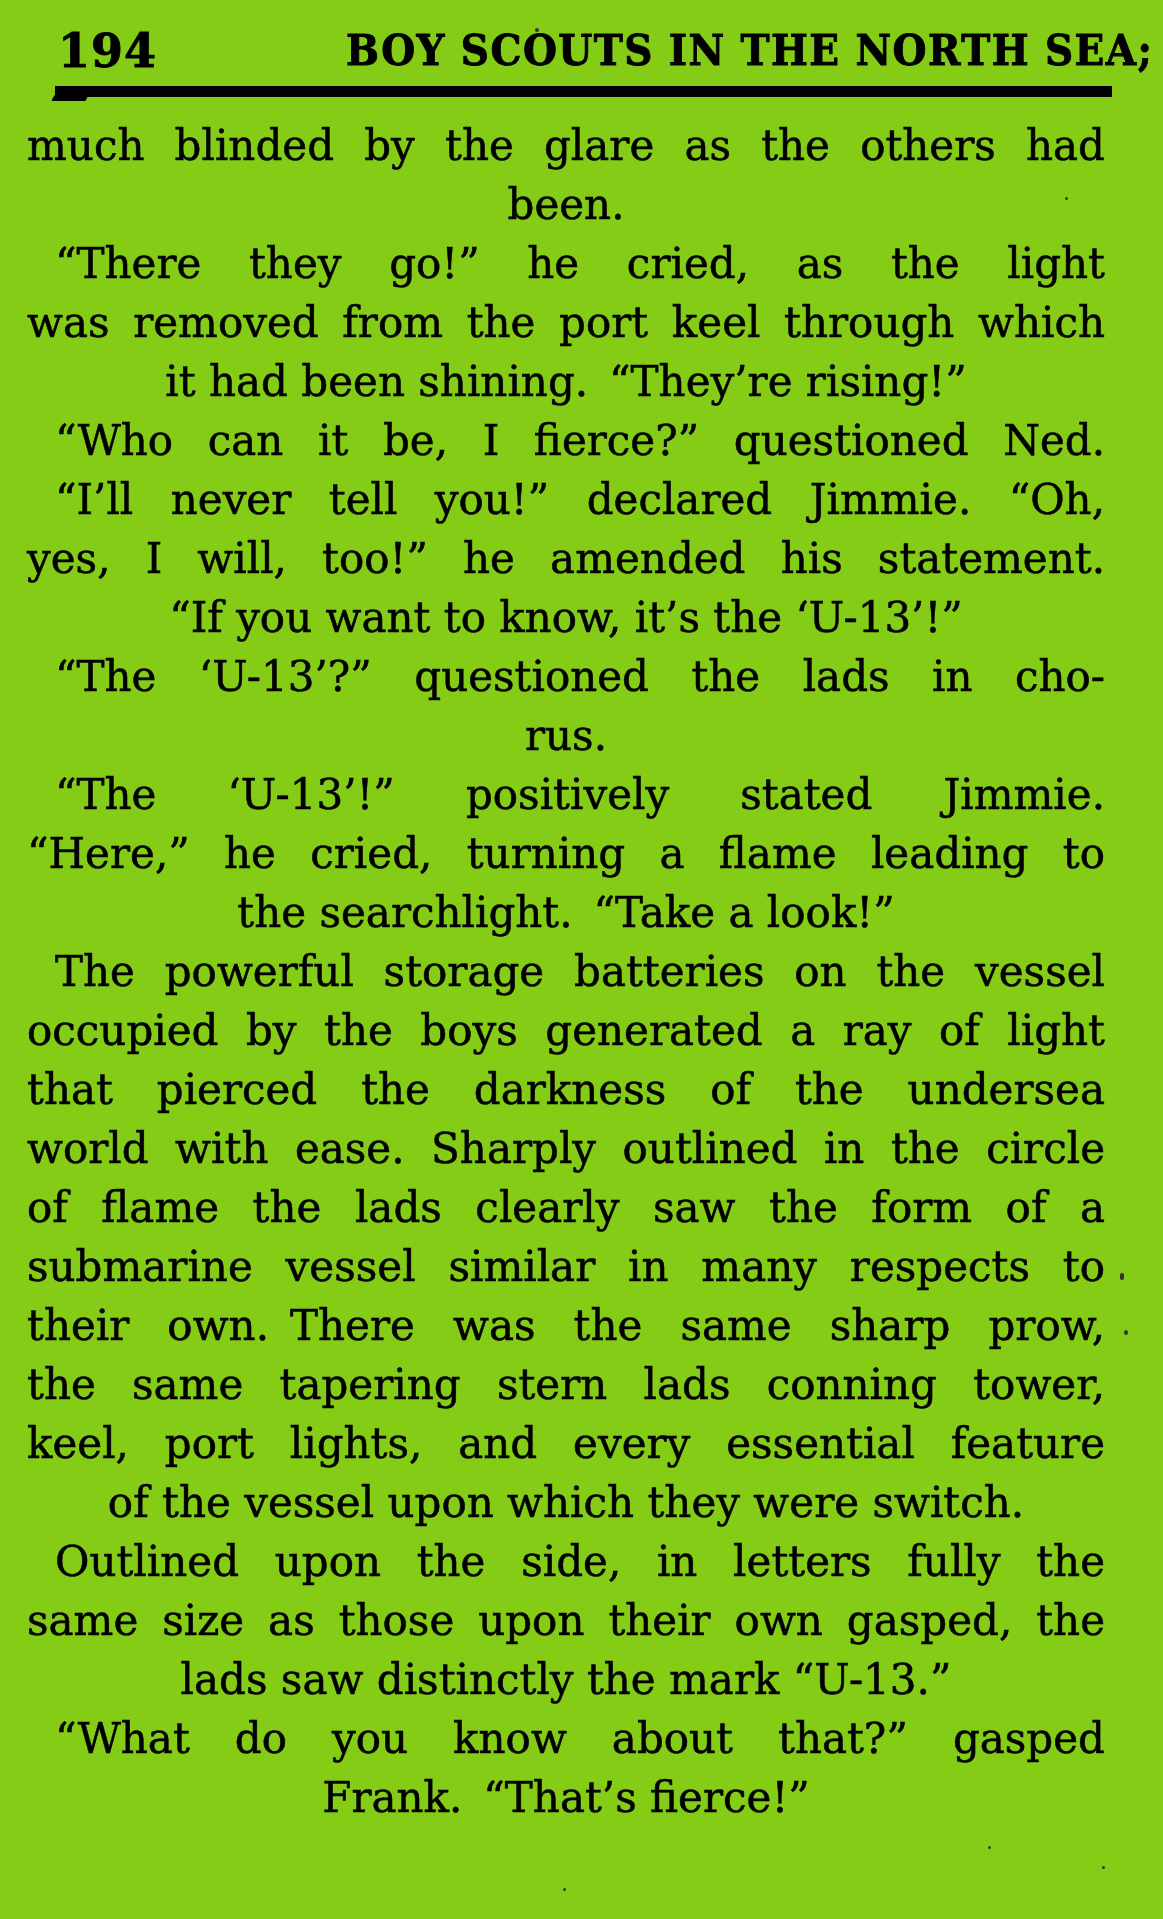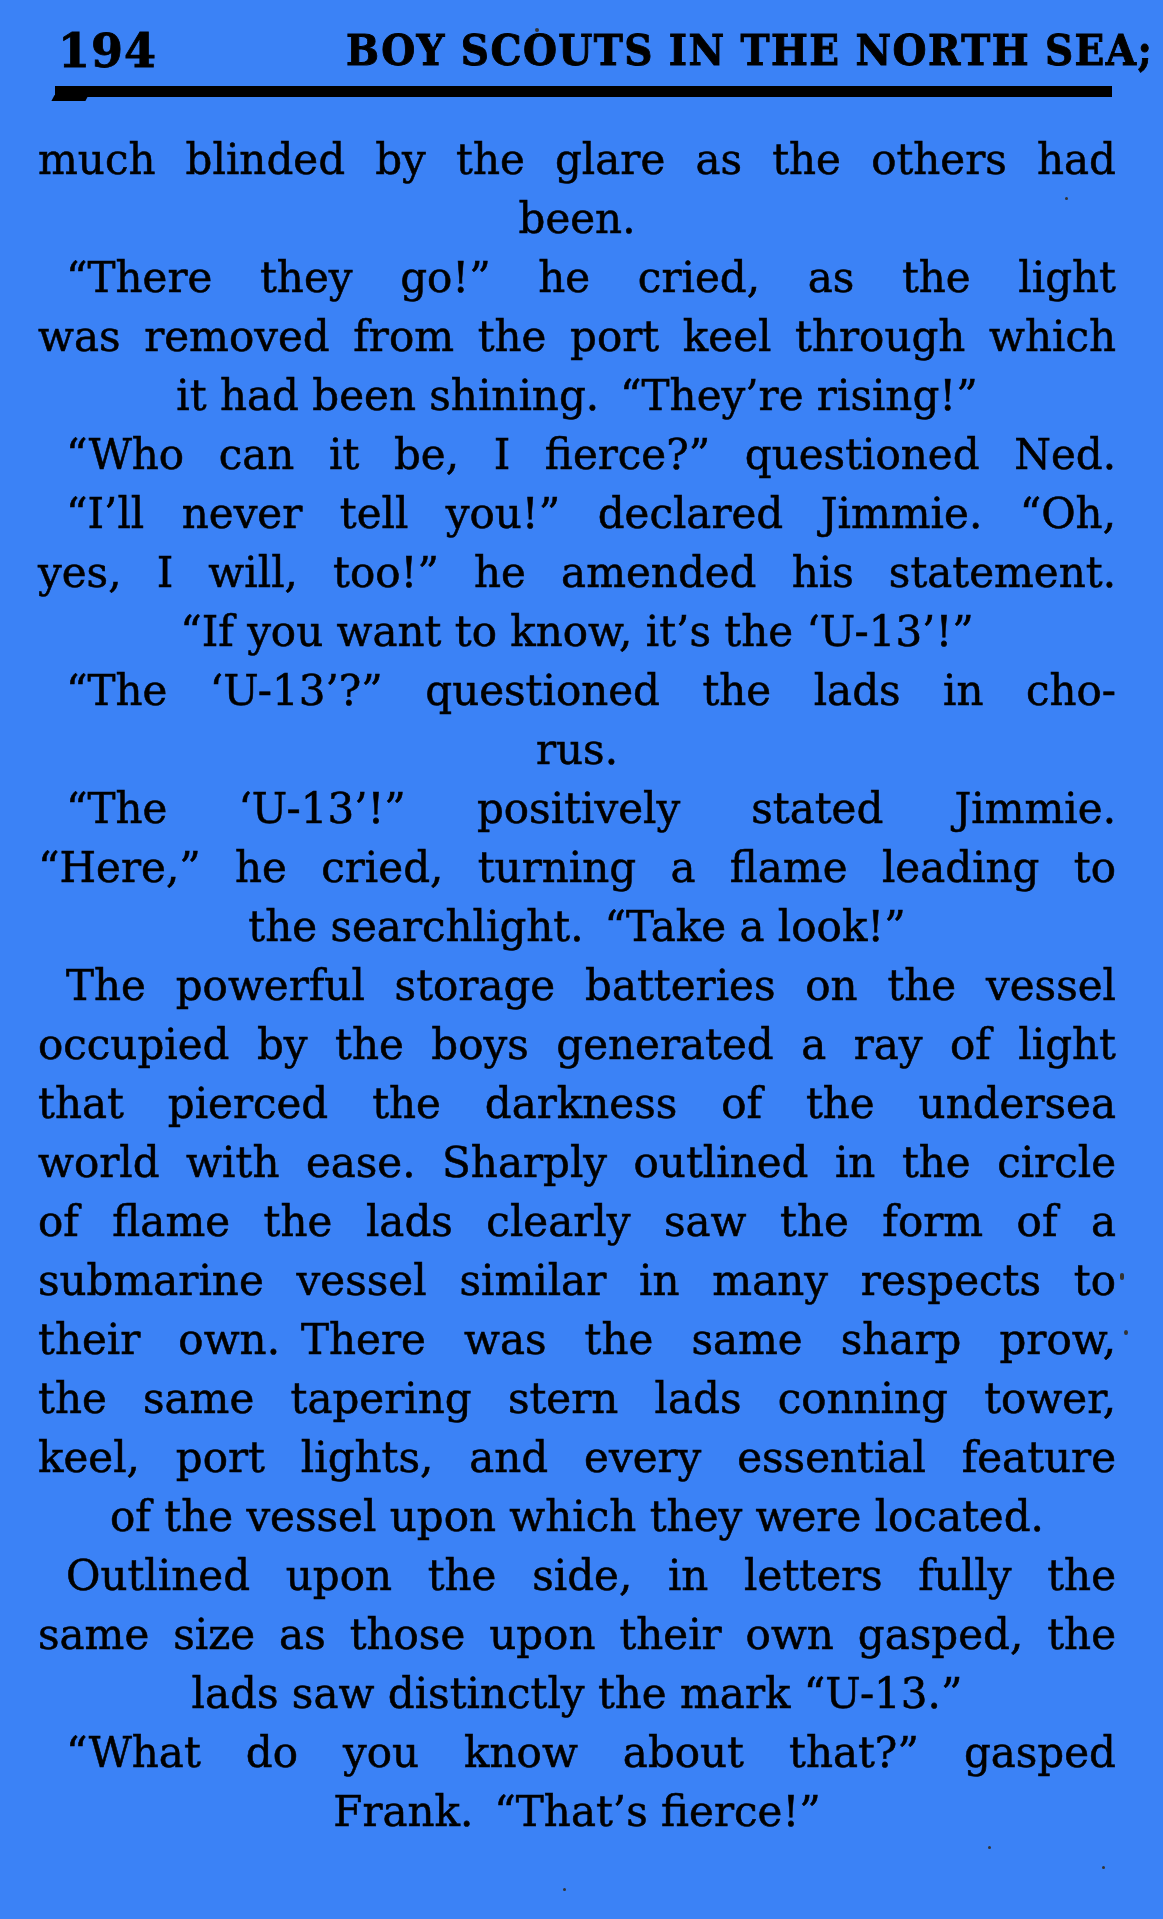--- a/index.html
+++ b/index.html
@@ -1,19 +1,19 @@
 <!DOCTYPE html>
 <html><head>
 <meta charset="utf-8">
 <style>
   html,body { margin:0; padding:0; background:#ffffff; }
   .page {
     position:relative;
     width:1163px; height:1919px;
-    background:#3b82f6;
+    background:#84cc16;
     color:#000;
     font-family:"DejaVu Serif","Liberation Serif",serif;
     overflow:hidden;
   }
   
   .pagenum {
     position:absolute; left:58px; top:24px;
     font-size:46px; font-weight:bold; letter-spacing:1px;
     -webkit-text-stroke:0.8px #000;
   }
@@ -28,21 +28,21 @@
     position:absolute; left:55px; top:86px;
     width:1057px; height:11px; background:#000;
   }
   .rule::before {
     content:""; position:absolute; left:-2px; top:9px;
     width:34px; height:6px; background:#000;
     transform:skewX(-28deg);
   }
   
   .body-text {
-    position:absolute; left:38px; top:116px; width:1078px;margin-top:14px;
+    position:absolute; left:27px; top:116px; width:1078px;
   }
   .line {
     height:59px; line-height:59px;
     font-size:42px;
     -webkit-text-stroke:0.55px #000;
   }
   .just { text-align:justify; text-align-last:justify; }
   .left { text-align:center; }
   .indent { padding-left:28px; }
   
@@ -86,21 +86,21 @@
     <div class="line left">the searchlight. “Take a look!”</div>
     <div class="line just indent">The powerful storage batteries on the vessel</div>
     <div class="line just">occupied by the boys generated a ray of light</div>
     <div class="line just">that pierced the darkness of the undersea</div>
     <div class="line just">world with ease. Sharply outlined in the circle</div>
     <div class="line just">of flame the lads clearly saw the form of a</div>
     <div class="line just">submarine vessel similar in many respects to</div>
     <div class="line just">their own. There was the same sharp prow,</div>
     <div class="line just">the same tapering stern lads conning tower,</div>
     <div class="line just">keel, port lights, and every essential feature</div>
-    <div class="line left">of the vessel upon which they were located.</div>
+    <div class="line left">of the vessel upon which they were switch.</div>
     <div class="line just indent">Outlined upon the side, in letters fully the</div>
     <div class="line just">same size as those upon their own gasped, the</div>
     <div class="line left">lads saw distinctly the mark “U-13.”</div>
     <div class="line just indent">“What do you know about that?” gasped</div>
     <div class="line left">Frank. “That’s fierce!”</div>
   </main>
 
   <span class="speck s1"></span>
   <span class="speck s2"></span>
   <span class="speck s3"></span>

